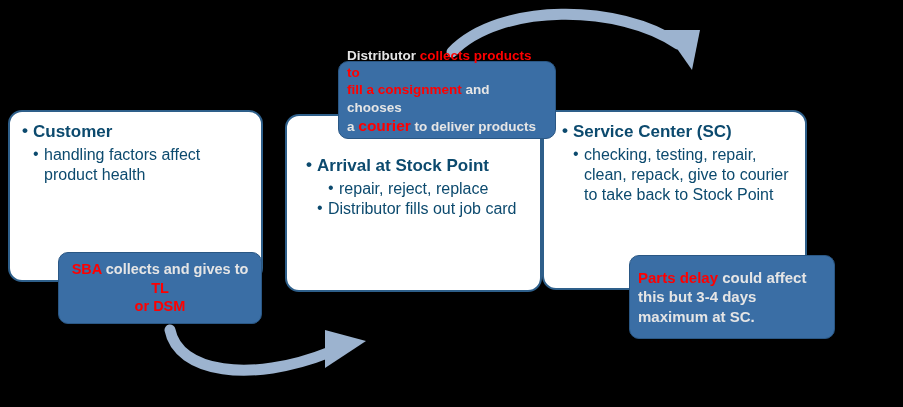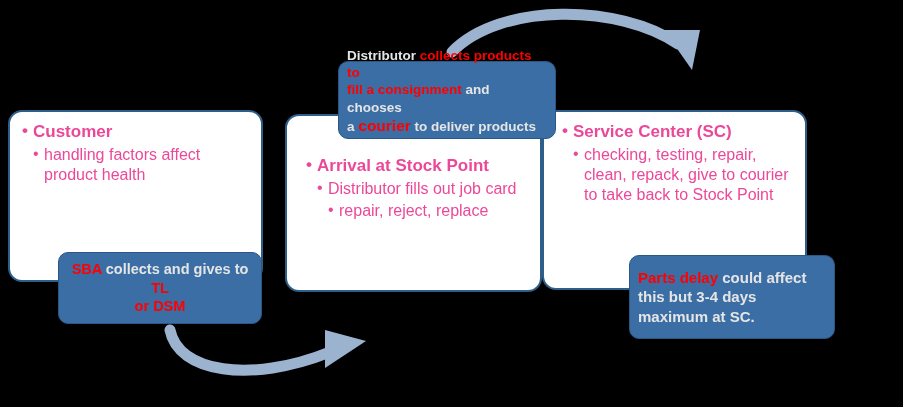--- a/index.html
+++ b/index.html
@@ -1,21 +1,21 @@
 <!DOCTYPE html>
 <html><head>
 <meta charset="utf-8">
 <style>
   html,body{margin:0;padding:0;background:#000;}
   #stage{position:relative;width:903px;height:407px;background:#000;overflow:hidden;
          font-family:"Liberation Sans", sans-serif;}
 
   .card{position:absolute;background:#ffffff;border:2px solid #2e5f8a;border-radius:14px;
         box-sizing:border-box;}
-  .card .inner{padding:10px 12px 8px 12px;color:#ec4899;}
+  .card .inner{padding:10px 12px 8px 12px;color:#0c4a6e;}
 
   .l1{font-size:17px;font-weight:bold;line-height:1.22;margin:0 0 2px 0;}
   .l2{font-size:16px;font-weight:normal;line-height:1.25;margin:0;}
   .l3{font-size:16px;font-weight:normal;line-height:1.25;margin:0;}
 
   ul.bl{list-style:none;margin:0;padding:0;}
   ul.bl li{position:relative;padding-left:11px;}
   ul.bl li:before{content:"\2022";position:absolute;left:0;top:-1px;}
 
   .bluebox{position:absolute;background:#3a6ea5;border:1px solid #2a5784;border-radius:10px;
@@ -64,25 +64,25 @@
         <li class="l2">handling factors affect product health</li>
       </ul>
     </div>
   </div>
 
   <div class="card" id="card-arrival">
     <div class="inner" style="padding-top:40px;padding-left:8px;">
       <ul class="bl" style="margin-left:11px;">
         <li class="l1">Arrival at Stock Point</li>
       </ul>
+      <ul class="bl" style="margin-left:33px;margin-top:2px;">
+        <li class="l3">repair, reject, replace</li>
+      </ul>
       <ul class="bl" style="margin-left:22px;">
         <li class="l2">Distributor fills out job card</li>
-      </ul>
-      <ul class="bl" style="margin-left:33px;margin-top:2px;">
-        <li class="l3">repair, reject, replace</li>
       </ul>
     </div>
   </div>
 
   <div class="card" id="card-sc">
     <div class="inner">
       <ul class="bl" style="margin-left:6px;">
         <li class="l1">Service Center (SC)</li>
       </ul>
       <ul class="bl" style="margin-left:17px;">

